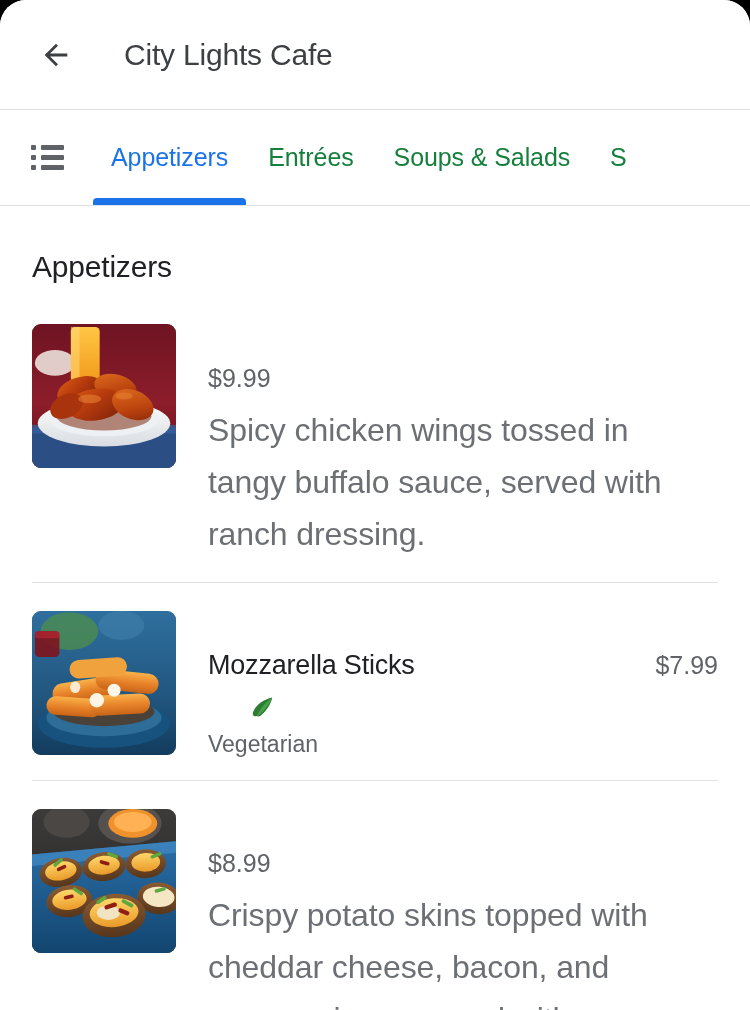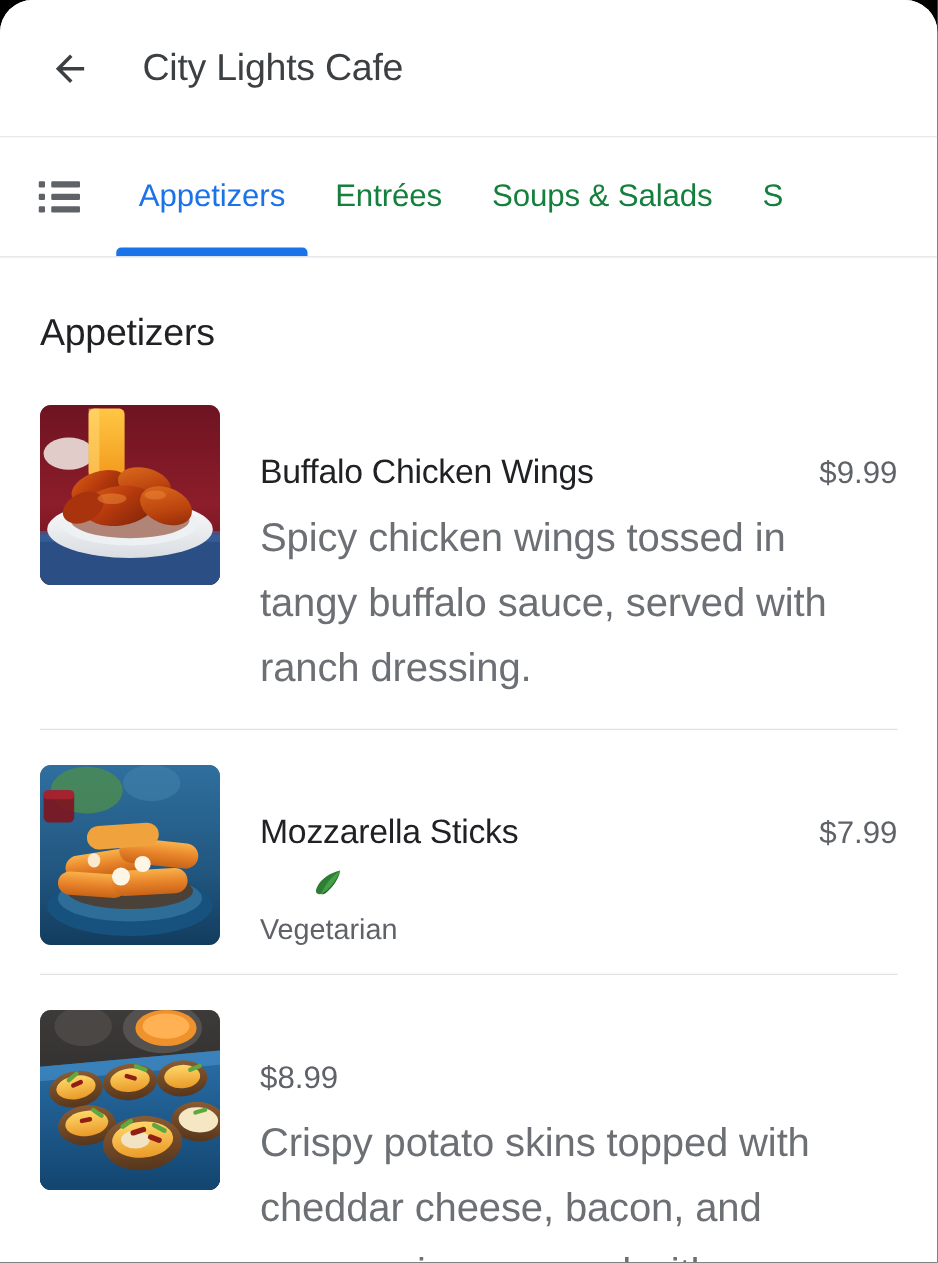--- a/index.html
+++ b/index.html
@@ -43,21 +43,21 @@
     background: transparent;
     cursor: pointer;
     border-radius: 50%;
     flex: 0 0 auto;
   }
   .back-btn svg { display: block; }
   .appbar-title {
     font-size: 30px;
     color: #3c4043;
     letter-spacing: -0.2px;
-    margin-left: 30px;
+    margin-left: 40px;
     white-space: nowrap;
   }
 
   
   .tabbar {
     position: relative;
     height: 96px;
     background: #ffffff;
     display: flex;
     align-items: center;
@@ -281,21 +281,20 @@
           <ellipse cx="58" cy="44" rx="15" ry="9" transform="rotate(14 58 44)" fill="url(#w-wing2)"></ellipse>
           <ellipse cx="44" cy="56" rx="20" ry="11" transform="rotate(-8 44 56)" fill="url(#w-wing)"></ellipse>
           <ellipse cx="70" cy="56" rx="15" ry="10" transform="rotate(22 70 56)" fill="url(#w-wing2)"></ellipse>
           <ellipse cx="24" cy="57" rx="12" ry="8" transform="rotate(-26 24 57)" fill="#a9330c"></ellipse>
           <ellipse cx="40" cy="52" rx="8" ry="3" fill="#f08c3a" opacity="0.5"></ellipse>
           <ellipse cx="64" cy="50" rx="6" ry="2.5" fill="#f08c3a" opacity="0.45"></ellipse>
         </svg>
       </div>
       <div class="item-body">
         <div class="item-head">
-          <div class="item-name">Buffalo Chicken Wings</div>
           <div class="item-price">$9.99</div>
         </div>
         <div class="item-desc">Spicy chicken wings tossed in tangy buffalo sauce, served with ranch dressing.</div>
       </div>
     </div>
 
     <div class="sep"></div>
 
     <div class="menu-item">
       <div class="thumb">

